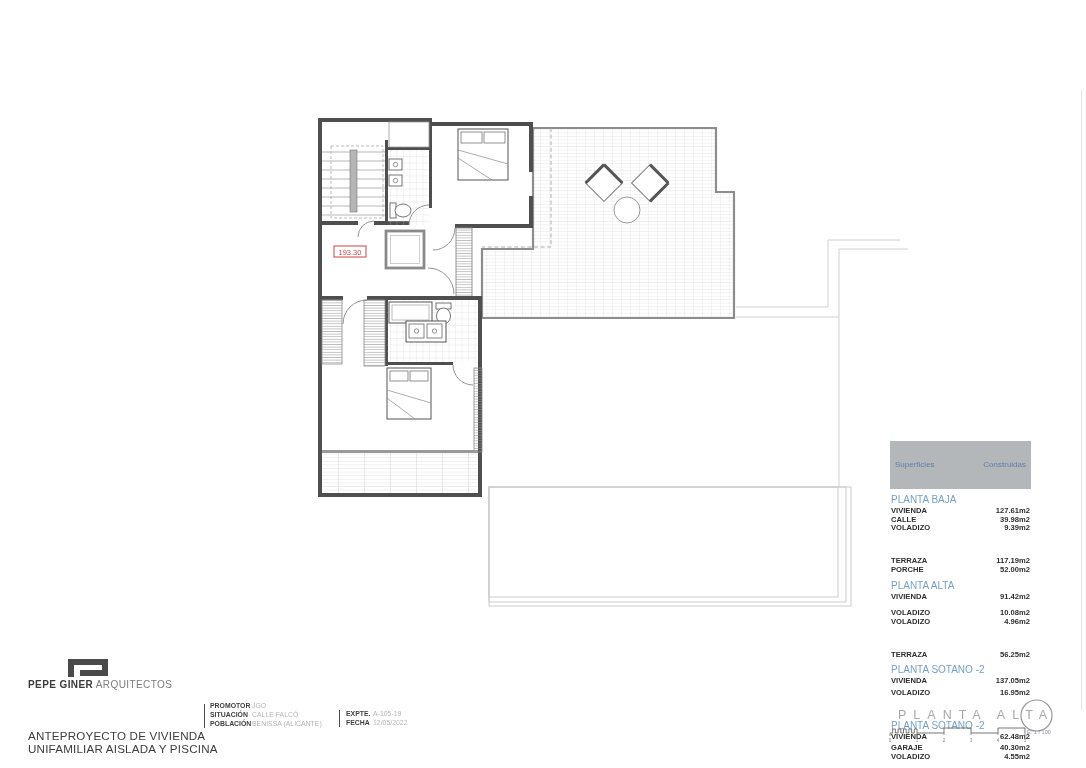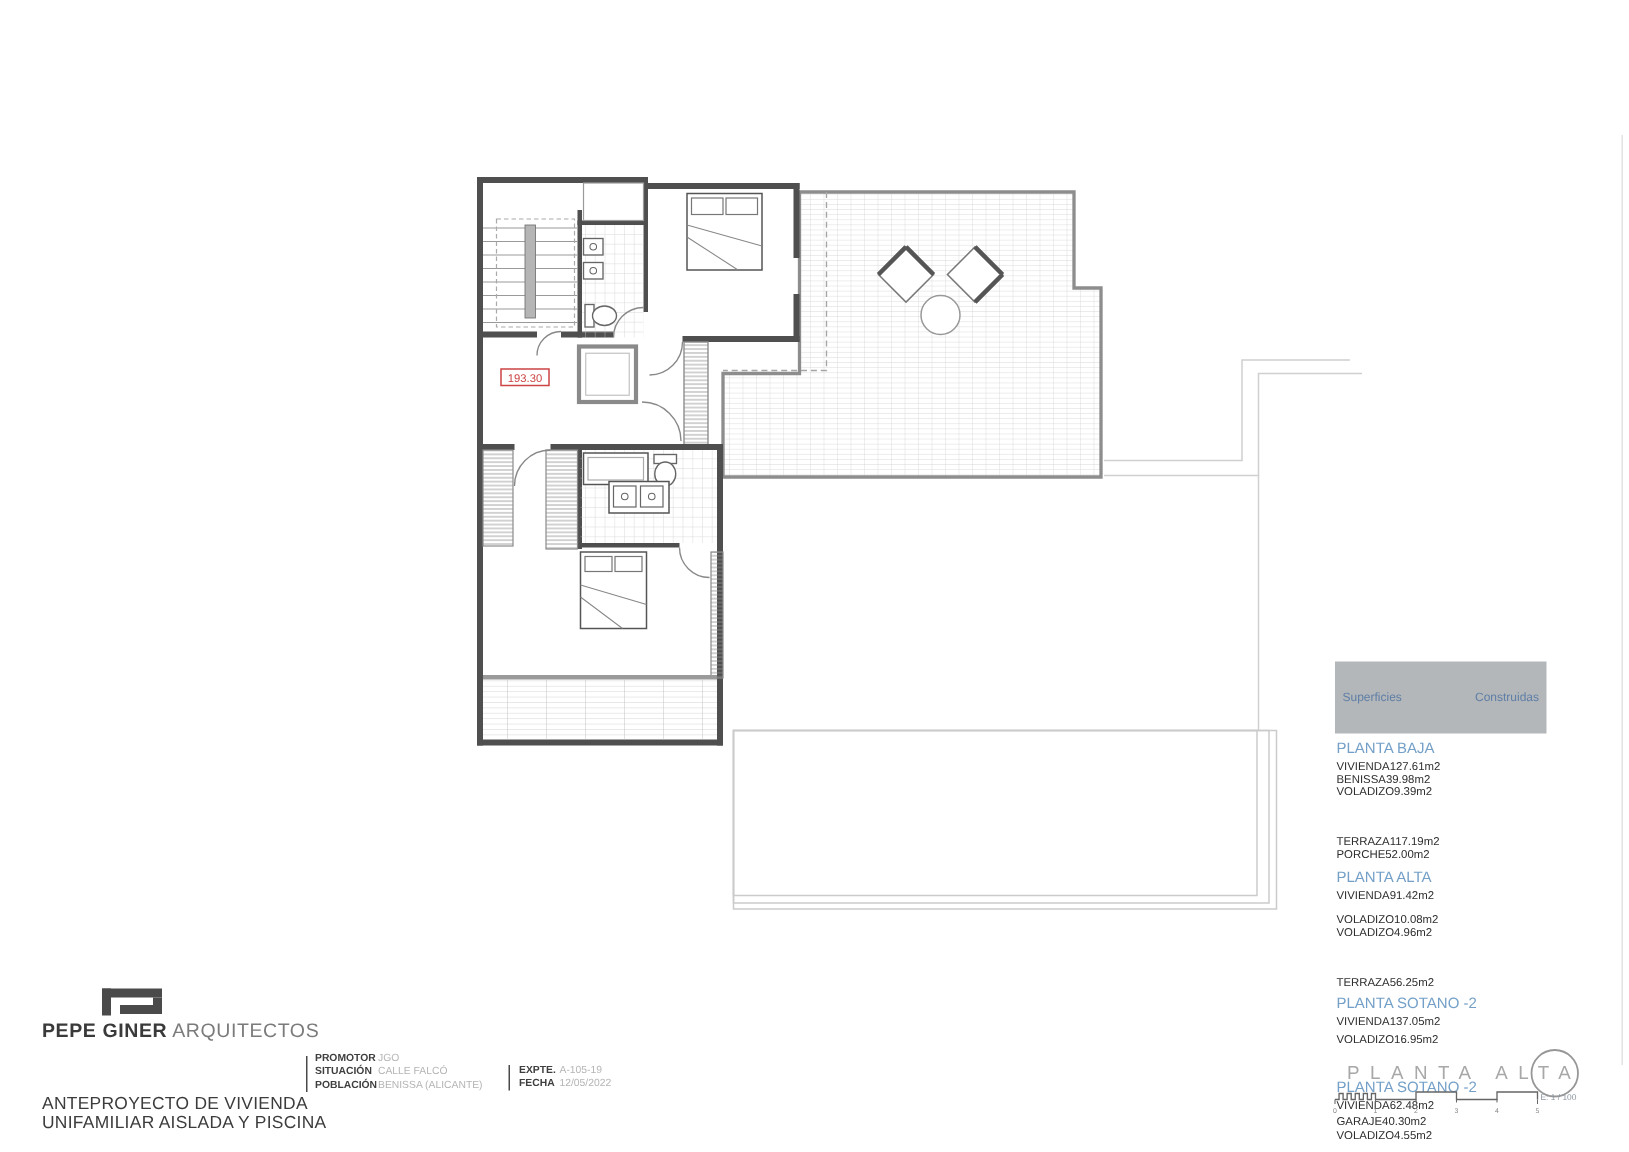--- a/index.html
+++ b/index.html
@@ -4,25 +4,25 @@
 <style>
   html,body{margin:0;padding:0;background:#ffffff;}
   #page{position:relative;width:1086px;height:768px;background:#fff;overflow:hidden;
         font-family:"Liberation Sans",sans-serif;color:#333;}
   .abs{position:absolute;}
   
   .stable{left:890px;top:441px;width:141px;}
   .thead{display:flex;justify-content:space-between;background:#b4b7ba;color:#5e7ea6;
          font-size:8px;line-height:16px;padding:16px 5px;}
   .sec-title{color:#74a0c8;font-size:10px;margin:5px 1px 2px;}
-  .srow{display:flex;font-size:7.6px;line-height:8.7px;
-        color:#2e2e2e;padding:0 1px;}
+  .srow{display:flex;justify-content:space-between;font-size:7.6px;line-height:8.7px;
+        color:#2e2e2e;padding:0 1px;font-weight:bold;}
   .gap-xs{margin-top:3px;} .gap-sm{margin-top:8px;} .gap-lg{margin-top:24px;}
   
-  .logo-text{left:28px;top:679px;font-size:13px;letter-spacing:.4px;color:#7b7b7b;}
+  .logo-text{left:28px;top:679px;font-size:10px;letter-spacing:.4px;color:#7b7b7b;}
   .logo-text b{color:#3a3a3a;}
   .proj-title{left:28px;top:730px;font-size:11.6px;font-weight:normal;color:#3c3c3c;
               line-height:12.5px;letter-spacing:.2px;}
   .vdiv{width:1px;background:#4a4a4a;}
   .fields{left:210px;top:701px;}
   .fields2{left:346px;top:709px;}
   .frow{font-size:6.9px;line-height:9px;white-space:nowrap;}
   .frow .lab{font-weight:bold;color:#3f3f3f;display:inline-block;}
   .fields .lab{width:42px;}
   .fields2 .lab{width:27px;}
@@ -184,21 +184,21 @@
       <span>Construidas</span>
     </div>
 
     <div>
       <div class="sec-title">PLANTA BAJA</div>
       <div class="srow">
           <span class="sl">VIVIENDA</span>
           <span class="sv">127.61m2</span>
         </div>
       <div class="srow">
-          <span class="sl">BENISSA</span>
+          <span class="sl">CALLE</span>
           <span class="sv">39.98m2</span>
         </div>
       <div class="srow">
           <span class="sl">VOLADIZO</span>
           <span class="sv">9.39m2</span>
         </div>
       <div class="srow gap-lg">
           <span class="sl">TERRAZA</span>
           <span class="sv">117.19m2</span>
         </div>

